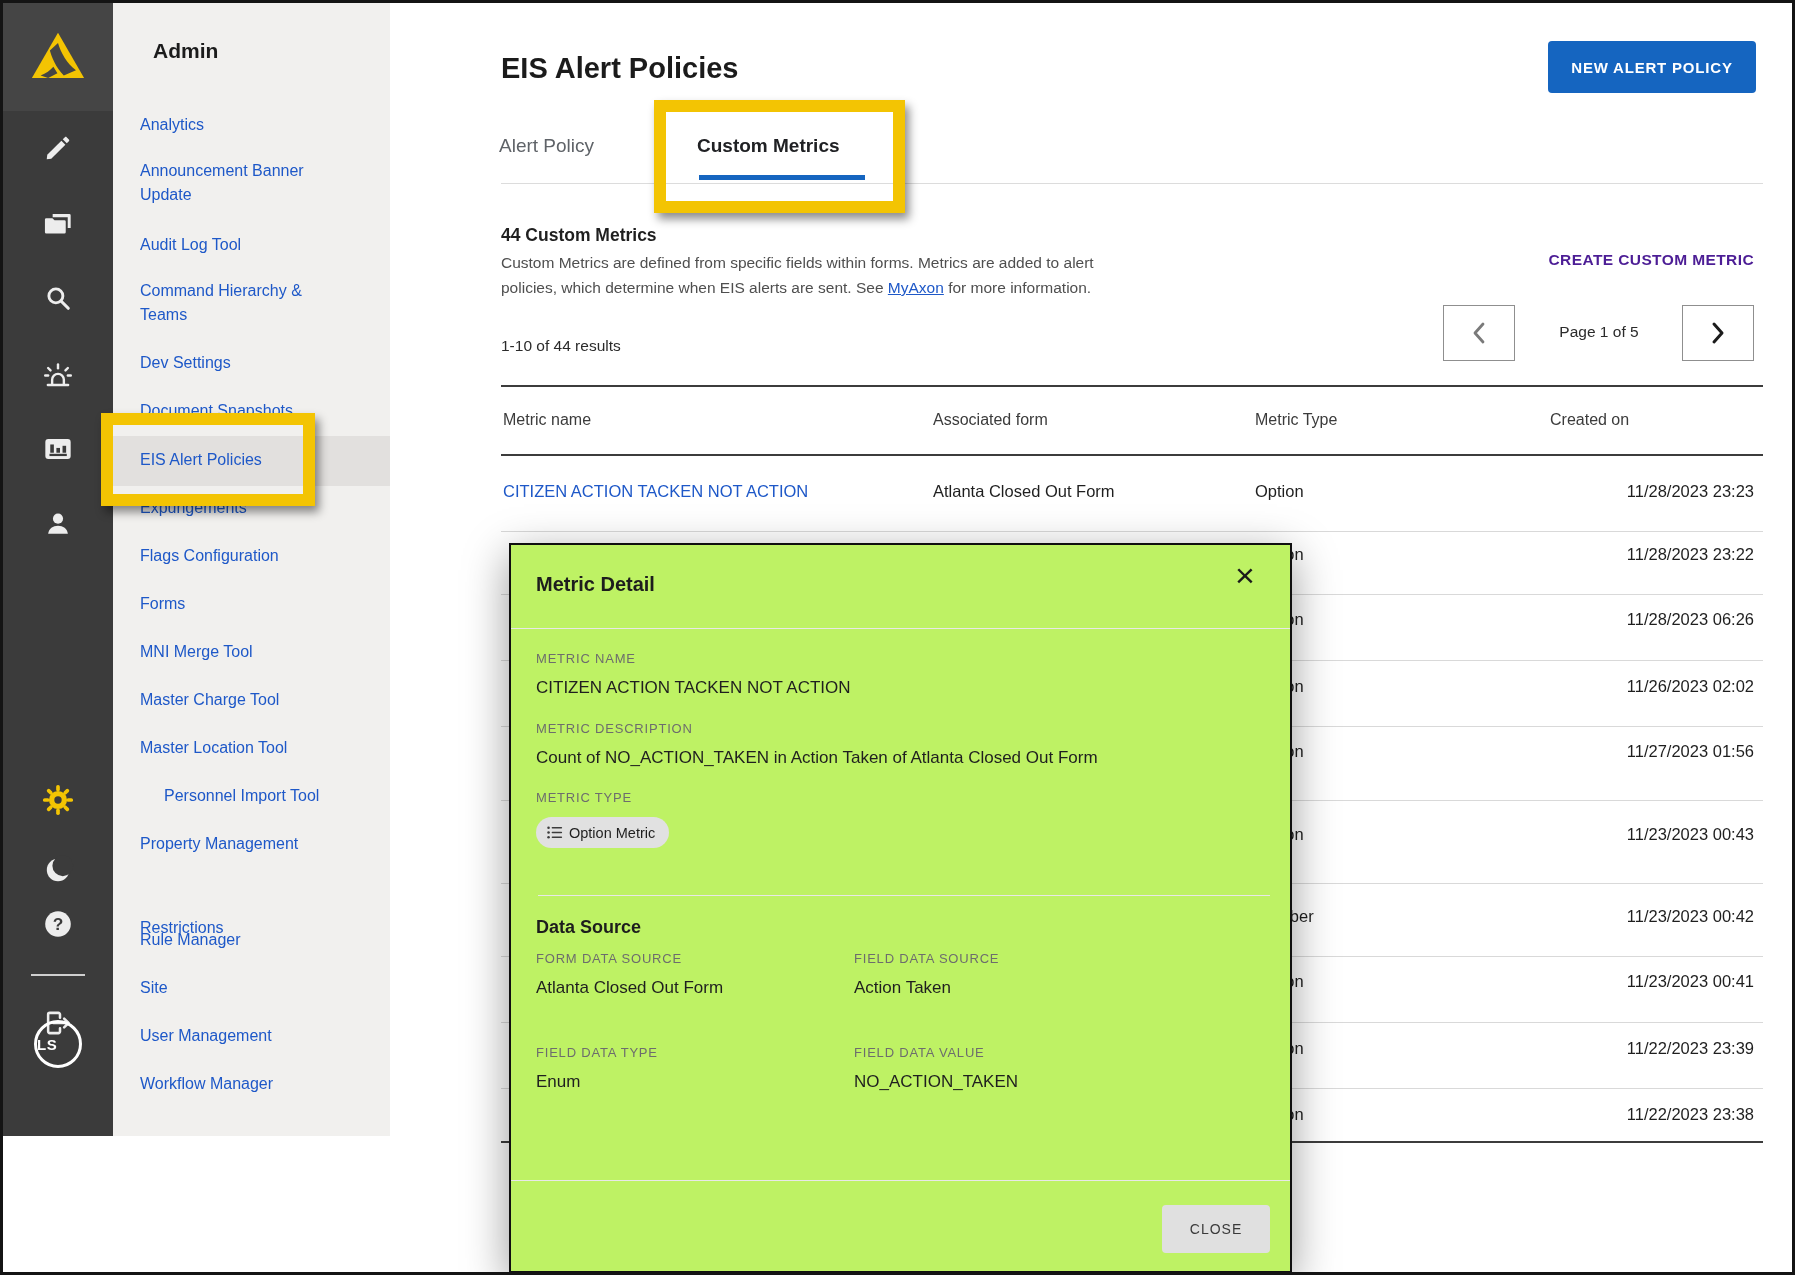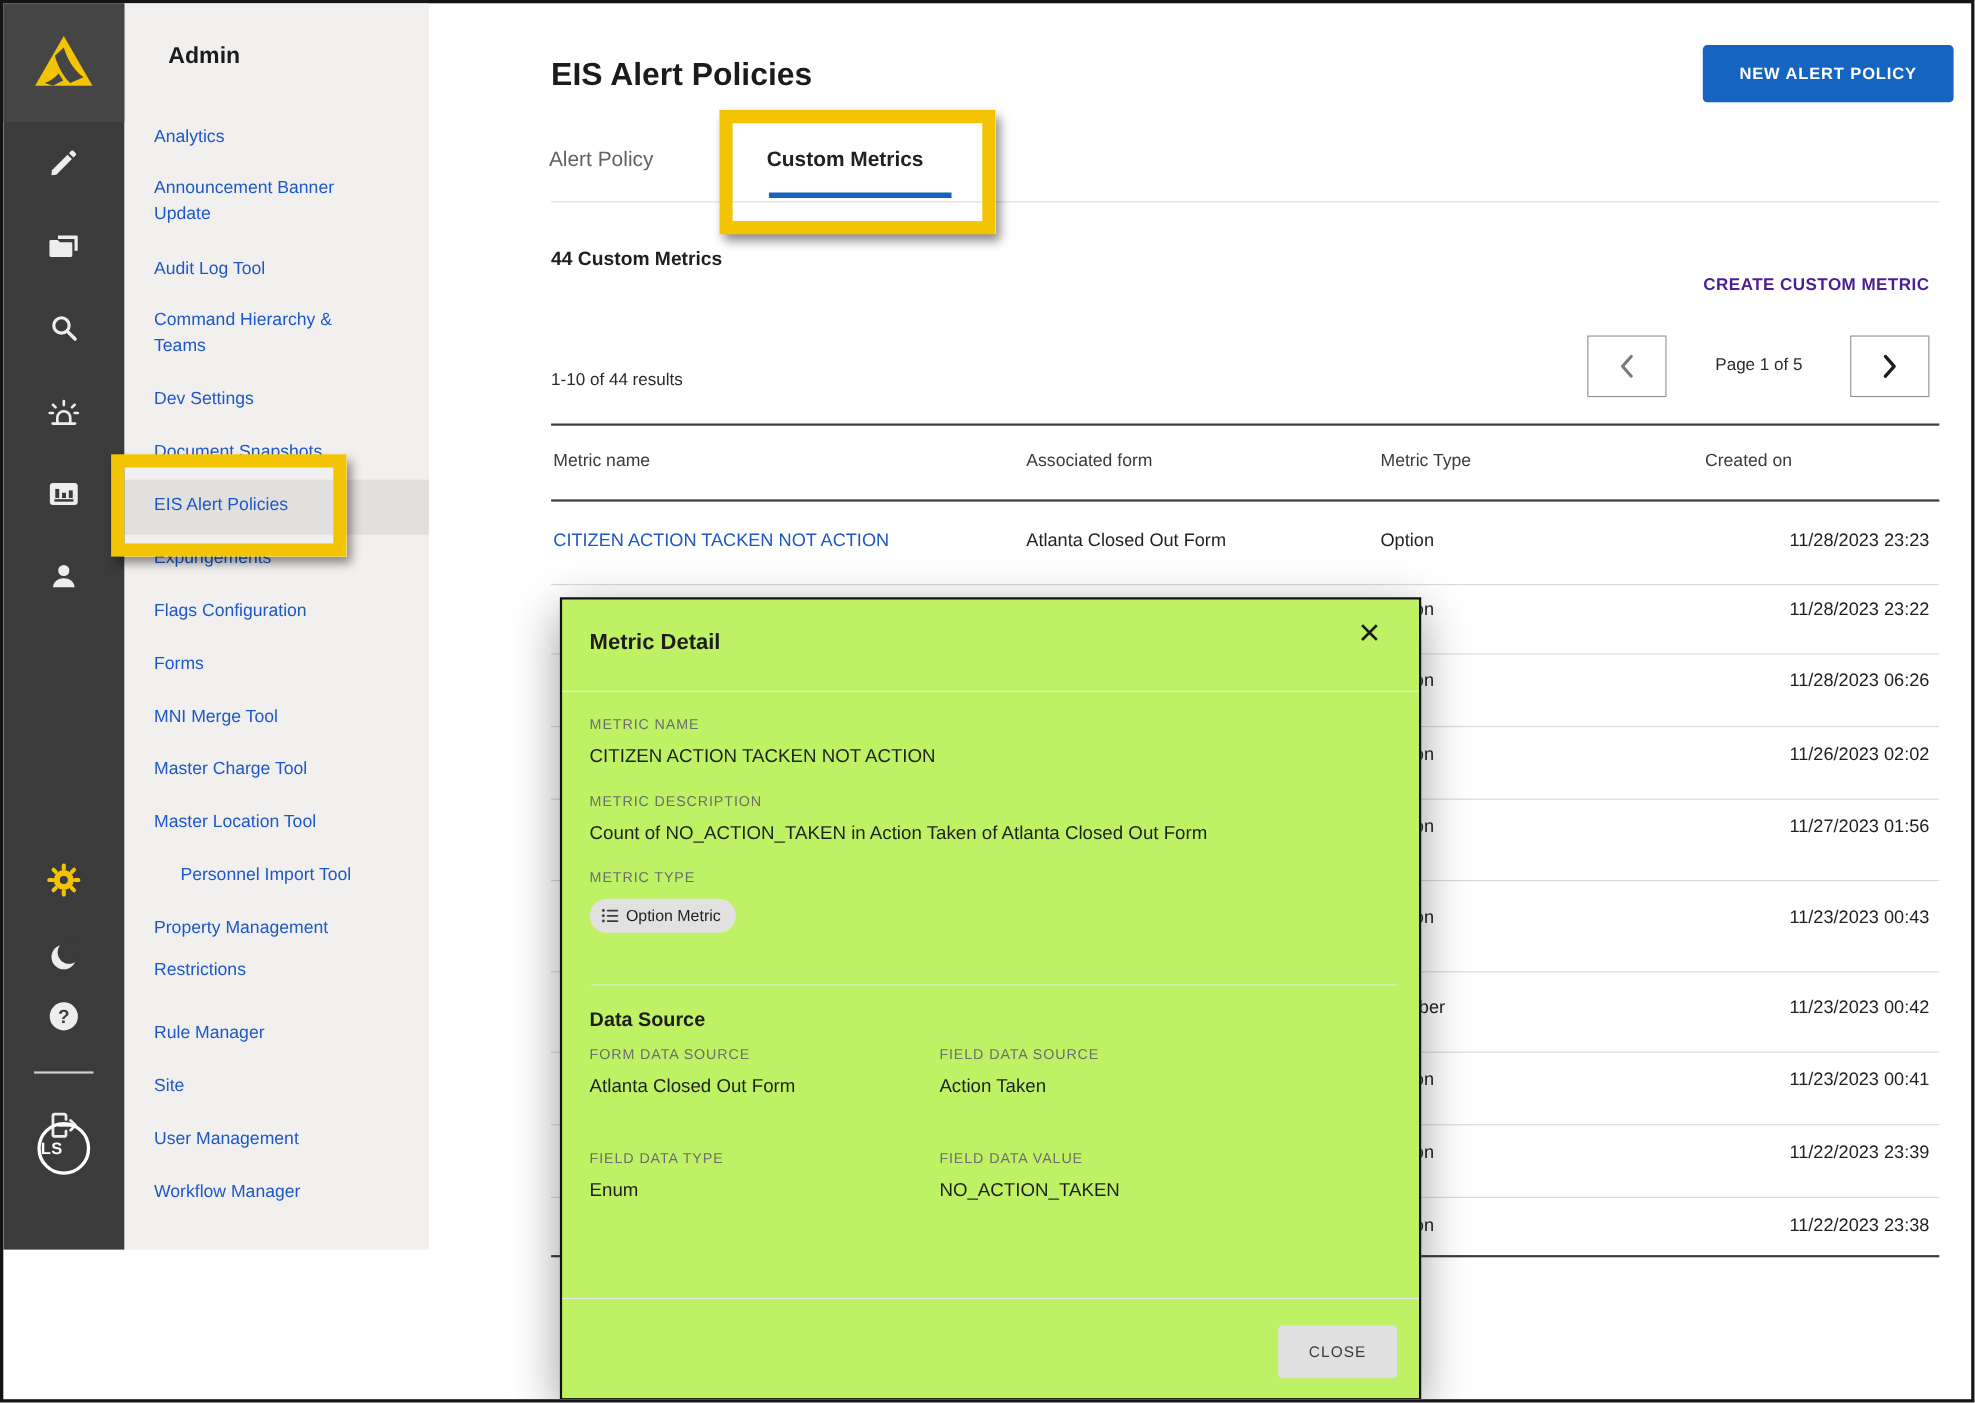--- a/index.html
+++ b/index.html
@@ -20,21 +20,21 @@
   
   #sidebar{position:absolute;left:110px;top:0;width:277px;height:1133px;background:#f1f0ee;z-index:4;}
   #sidebar-band{position:absolute;left:0;top:433px;width:277px;height:50px;background:#e2e0de;}
   #sidebar-title{position:absolute;left:40px;top:36px;font-size:21px;font-weight:bold;color:#1c1c1c;}
   .side-item{position:absolute;left:27px;width:212px;font-size:16px;line-height:24px;color:#1e58c8;cursor:pointer;}
   .side-item.selected{color:#1e58c8;}
   
   .hl-box{position:absolute;border:12px solid #f3c403;background:transparent;z-index:25;box-shadow:4px 6px 9px rgba(0,0,0,.45);}
   
   #page-title{position:absolute;left:498px;top:30px;font-size:29px;font-weight:bold;color:#1b1b1b;}
-  #new-alert-btn{position:absolute;left:1545px;top:38px;width:228px;height:52px;background:#1565c0;color:#fff;
+  #new-alert-btn{position:absolute;left:1545px;top:38px;width:208px;height:52px;background:#1565c0;color:#fff;
     font-size:15px;font-weight:bold;letter-spacing:.8px;border:none;border-radius:4px;display:flex;align-items:center;justify-content:center;cursor:pointer;}
   .tab{position:absolute;top:132px;font-size:19px;cursor:pointer;}
   #tab-alert-policy{left:496px;color:#5f6368;font-weight:500;}
   #tab-custom-metrics{left:694px;color:#202124;font-weight:600;}
   #tab-underline{position:absolute;left:696px;top:172px;width:166px;height:5px;background:#1565c0;}
   #tabs-divider{position:absolute;left:498px;top:180px;width:1262px;height:1px;background:#dcdcdc;}
   
   #cm-heading{position:absolute;left:498px;top:222px;font-size:17.5px;font-weight:bold;color:#1f1f1f;}
   #cm-desc{position:absolute;left:498px;top:247px;width:632px;font-size:15.5px;line-height:25px;color:#4f4f4f;}
   #cm-desc a{color:#1e58c8;text-decoration:underline;cursor:pointer;}
@@ -91,21 +91,21 @@
         <div class="side-item" style="top: 396px;">Document Snapshots</div>
         <div class="side-item selected" style="top: 445px;">EIS Alert Policies</div>
         <div class="side-item" style="top: 493px;">Expungements</div>
         <div class="side-item" style="top: 541px;">Flags Configuration</div>
         <div class="side-item" style="top: 589px;">Forms</div>
         <div class="side-item" style="top: 637px;">MNI Merge Tool</div>
         <div class="side-item" style="top: 685px;">Master Charge Tool</div>
         <div class="side-item" style="top: 733px;">Master Location Tool</div>
         <div class="side-item" style="top: 781px; margin-left: 24px;">Personnel Import Tool</div>
         <div class="side-item" style="top: 829px;">Property Management</div>
-        <div class="side-item" style="top: 867px;">Restrictions</div>
+        <div class="side-item" style="top: 913px;">Restrictions</div>
         <div class="side-item" style="top: 925px;">Rule Manager</div>
         <div class="side-item" style="top: 973px;">Site</div>
         <div class="side-item" style="top: 1021px;">User Management</div>
         <div class="side-item" style="top: 1069px;">Workflow Manager</div>
       </div>
   </nav>
 
   <nav id="rail">
     <div id="logo-tile">
       <svg width="64" height="58" viewBox="0 0 100 100">
@@ -207,20 +207,21 @@
   <h1 id="page-title">EIS Alert Policies</h1>
   <button id="new-alert-btn">NEW ALERT POLICY</button>
 
   <div class="tab" id="tab-alert-policy">Alert Policy</div>
   <div class="tab" id="tab-custom-metrics">Custom Metrics</div>
   <div id="tab-underline"></div>
   <div id="tabs-divider"></div>
   <div class="hl-box" style="left:651px;top:97px;width:251px;height:113px;"></div>
 
   <div id="cm-heading">44 Custom Metrics</div>
+  <div id="cm-desc"><span>Custom Metrics are defined from specific fields within forms. Metrics are added to alert policies, which determine when EIS alerts are sent. See </span><a>MyAxon</a><span> for more information.</span></div>
   <div id="create-metric-link">CREATE CUSTOM METRIC</div>
 
   <div id="results-text">1-10 of 44 results</div>
   <div class="pager-btn" id="pager-prev">
     <svg width="16" height="24" viewBox="0 0 16 24">
         <path d="M12 3 4 12l8 9" fill="none" stroke="#7a7a7a" stroke-width="2.8" stroke-linecap="round" stroke-linejoin="round"></path>
       </svg>
   </div>
   <div id="page-indicator">Page 1 of 5</div>
   <div class="pager-btn" id="pager-next">

